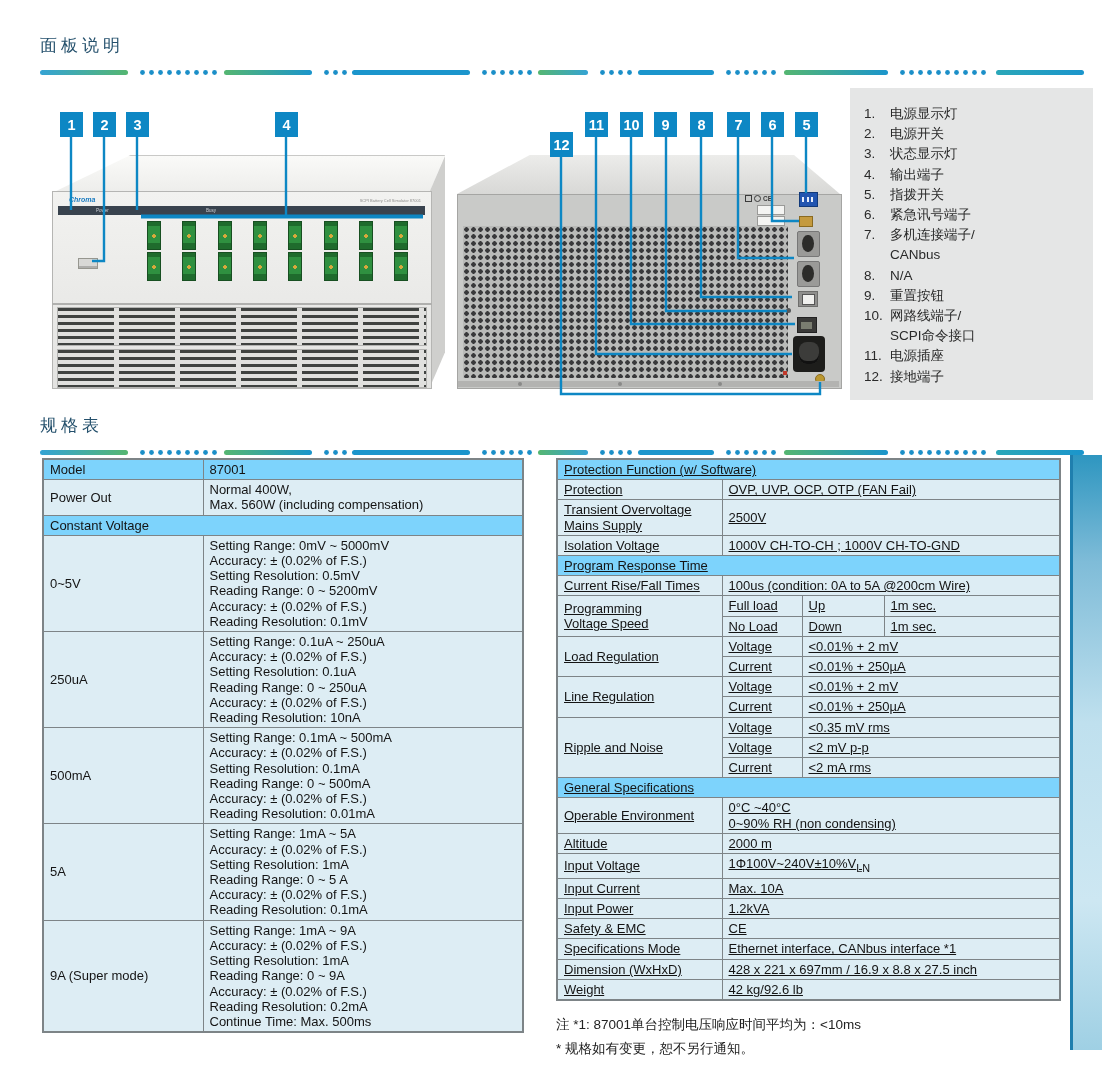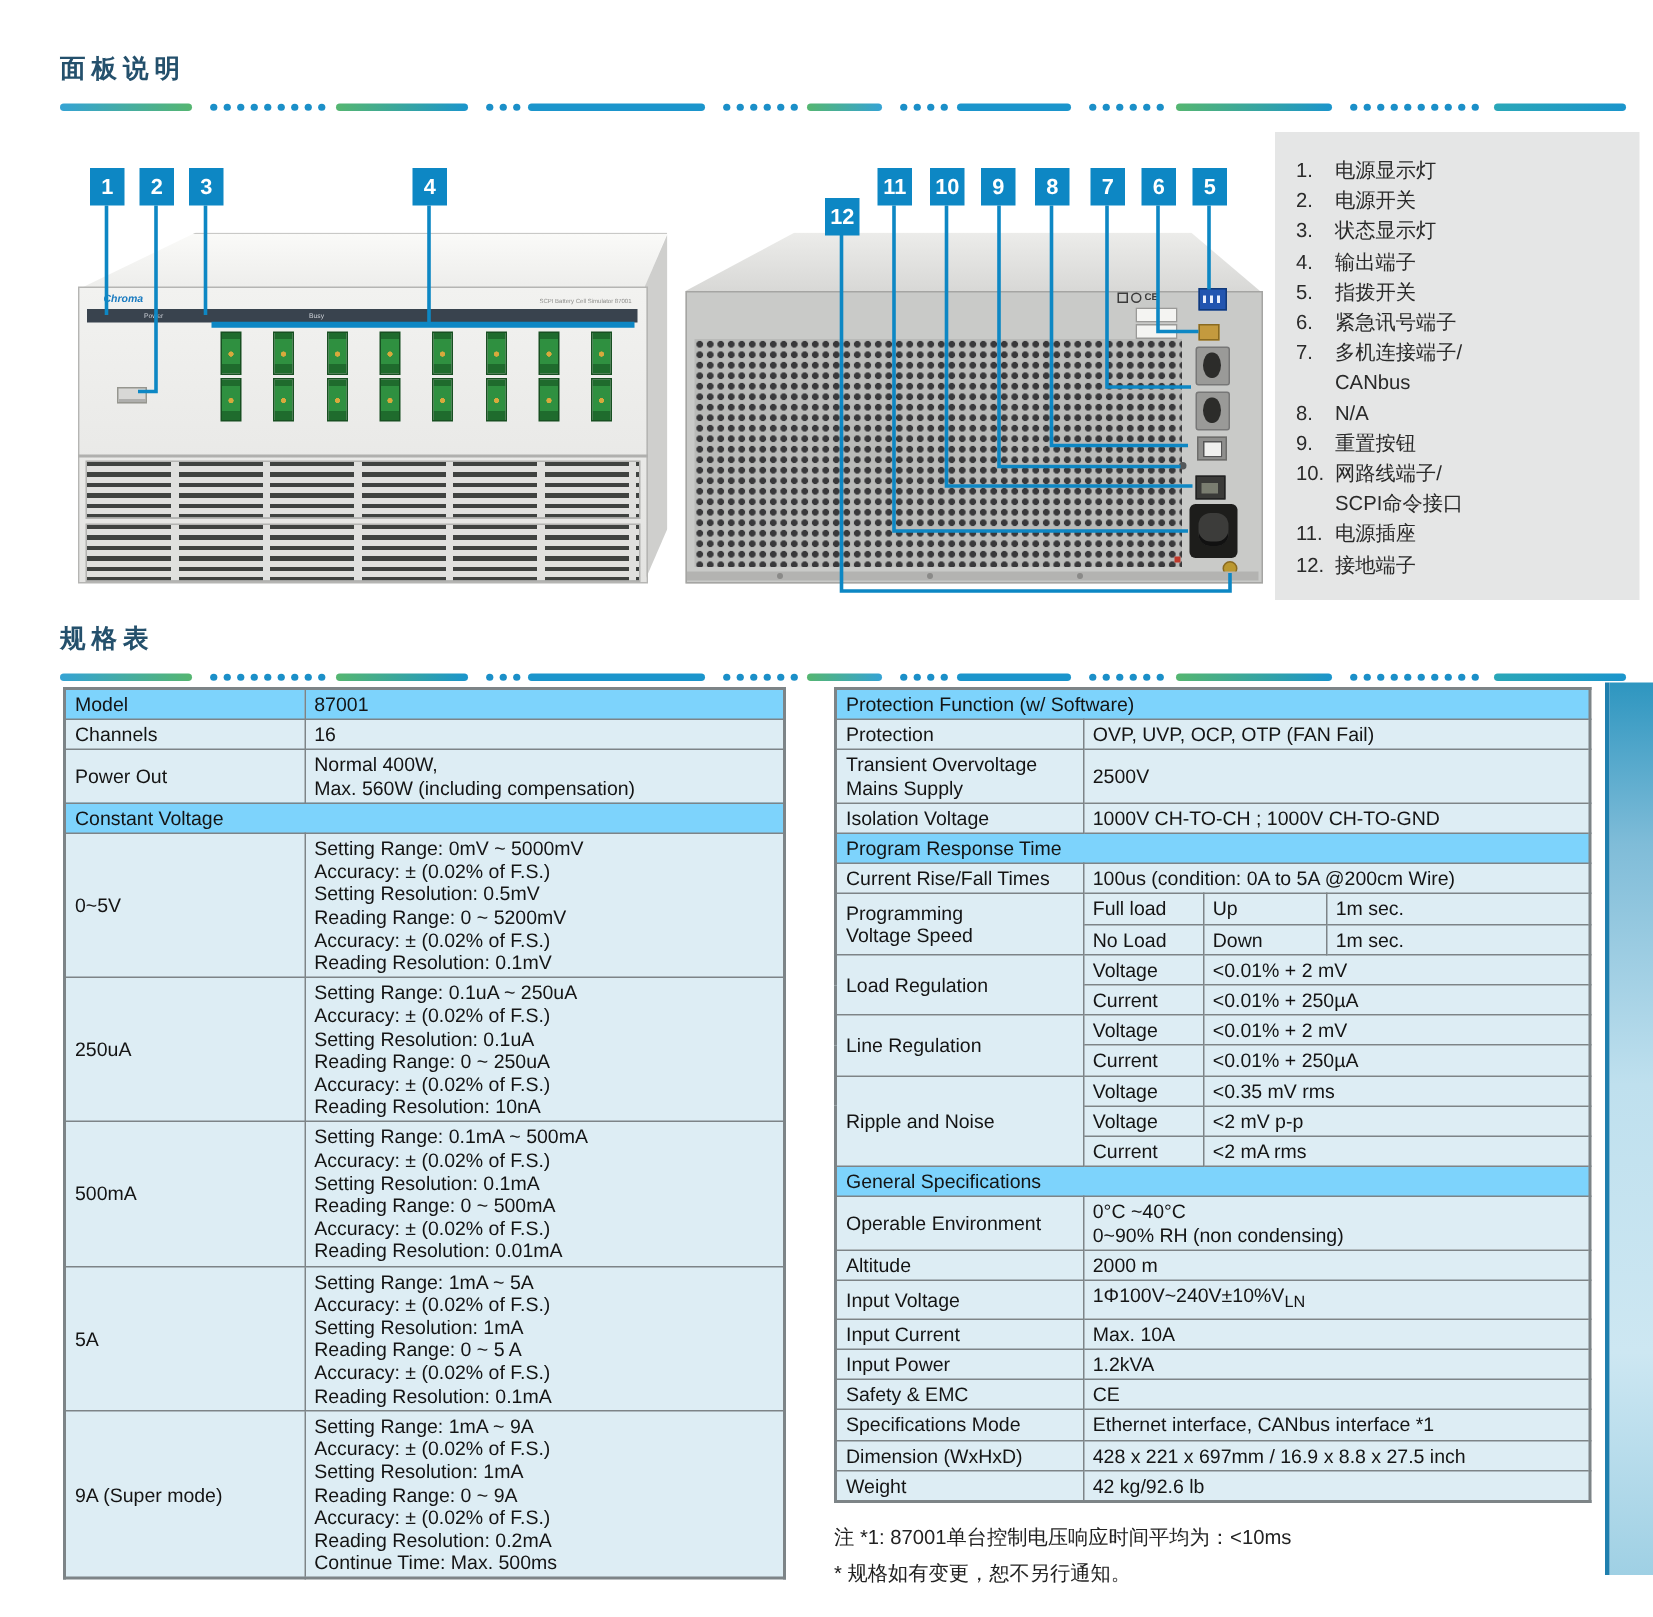--- a/index.html
+++ b/index.html
@@ -1,18 +1,18 @@
 <!DOCTYPE html>
 <html><head>
 <meta charset="utf-8">
 <style>
   html,body{margin:0;padding:0;background:#fff;}
   #page{position:relative;width:1102px;height:1078px;background:#ffffff;overflow:hidden;
         font-family:"Liberation Sans","DejaVu Sans",sans-serif;color:#1b1b1b;}
-  .sec-title{position:absolute;font-size:17px;font-weight:bold;color:#24506c;letter-spacing:4px;}
+  .sec-title{position:absolute;font-size:17px;font-weight:normal;color:#24506c;letter-spacing:4px;}
   .divider{position:absolute;width:1045px;height:7px;}
   
   table.spec{position:absolute;border-collapse:collapse;table-layout:fixed;
              font-size:13px;color:#141414;border:2px solid #7d8487;}
   table.spec td{border:1px solid #7d8487;background:#ddedf4;padding:2px 6px;
                 vertical-align:middle;white-space:pre-line;line-height:15.2px;}
   table.spec tr.sec td, table.spec tr.hdr td{background:#7dd3fc;}
   .footnote{position:absolute;font-size:13.5px;color:#222;}
   
   #legend{position:absolute;left:850px;top:88px;width:243px;height:312px;background:#e5e6e6;}
@@ -374,24 +374,20 @@
     <colgroup>
         <col style="width:160px;">
         <col>
       </colgroup>
     <tbody>
         <tr class="hdr">
           <td>Model</td>
           <td>87001</td>
         </tr>
         <tr>
-          <td>Channels</td>
-          <td>16</td>
-        </tr>
-        <tr>
           <td>Power Out</td>
           <td>Normal 400W,
 Max. 560W (including compensation)</td>
         </tr>
         <tr class="sec">
           <td colspan="2">Constant Voltage</td>
         </tr>
         <tr>
           <td>0~5V</td>
           <td>Setting Range: 0mV ~ 5000mV
@@ -434,21 +430,21 @@
 Accuracy: ± (0.02% of F.S.)
 Setting Resolution: 1mA
 Reading Range: 0 ~ 9A
 Accuracy: ± (0.02% of F.S.)
 Reading Resolution: 0.2mA
 Continue Time: Max. 500ms</td>
         </tr>
       </tbody>
   </table>
 
-  <table id="right-table" class="spec" style="left:556px;top:458px;width:505px;">
+  <table id="right-table" class="spec" style="left:556px;top:458px;width:505px;text-decoration:underline;">
     <colgroup>
         <col style="width:165px;">
         <col style="width:80px;">
         <col style="width:82px;">
         <col>
       </colgroup>
     <tbody>
         <tr class="sec">
           <td colspan="4">Protection Function (w/ Software)</td>
         </tr>

